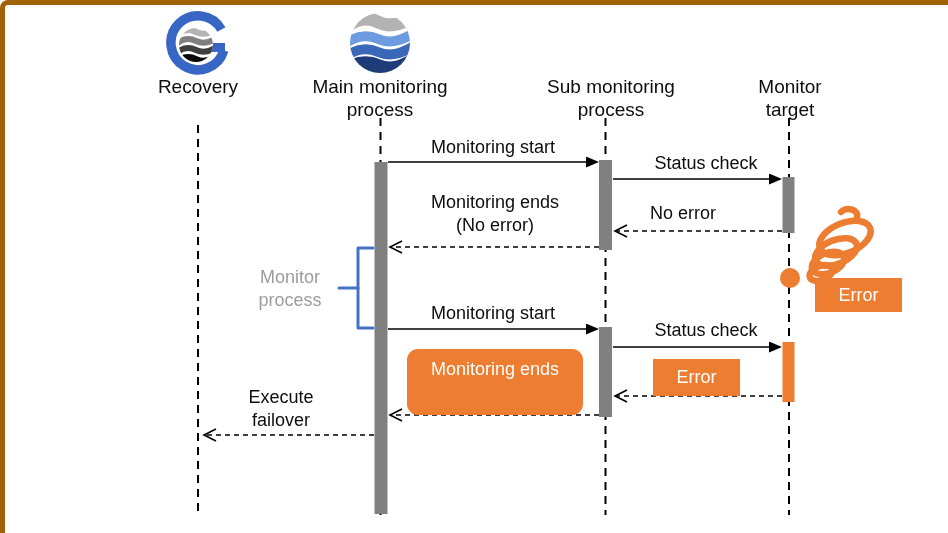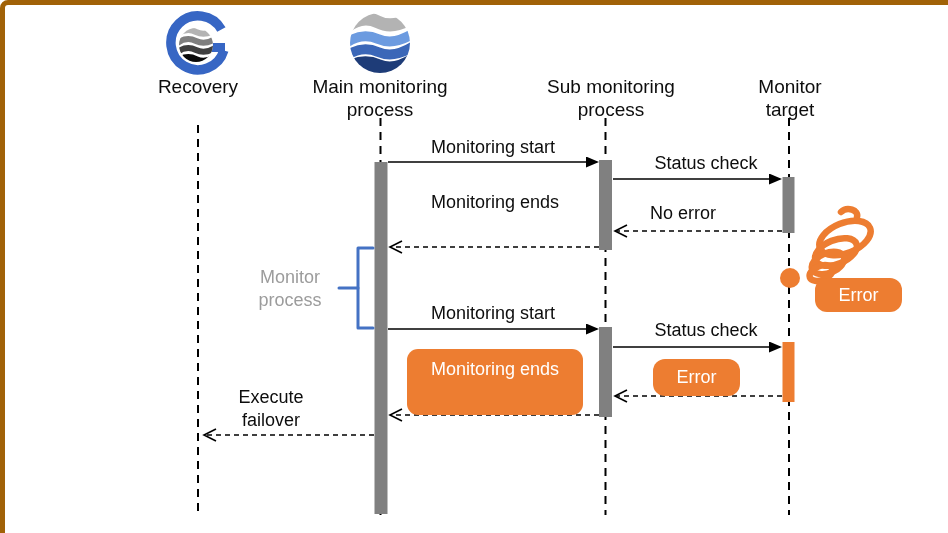--- a/index.html
+++ b/index.html
@@ -15,21 +15,21 @@
   .msg-label{
     position:absolute;transform:translateX(-50%);
     text-align:center;font-size:18px;line-height:23px;color:#0d0d0d;white-space:nowrap;
   }
   .interval-label{
     position:absolute;transform:translateX(-50%);
     text-align:center;font-size:18px;line-height:23px;color:#9c9c9c;white-space:nowrap;
   }
   .badge{
     position:absolute;background:#ED7D31;color:#fff;text-align:center;
-    border-radius:12px;font-size:18px;white-space:nowrap;
+    border-radius:0;font-size:18px;white-space:nowrap;
   }
   .badge.big{border-radius:11px;line-height:26px;padding-top:7px;}
   svg{position:absolute;left:0;top:0;}
   .icon{position:absolute;top:6px;width:64px;height:64px;}
 </style>
 </head>
 <body>
 
 <div class="stage">
 
@@ -125,24 +125,25 @@
       <ellipse cx="816" cy="268" rx="12" ry="7" transform="rotate(-22 816 268)"></ellipse>
     </g>
     <circle cx="785" cy="273" r="10" fill="#ED7D31"></circle>
   </svg>
 
   <div class="msg-label" style="left:488px;top:131px">Monitoring start</div>
   <div class="msg-label" style="left:701px;top:147px">Status check</div>
   <div class="msg-label" style="left:678px;top:197px">No error</div>
   <div class="msg-label" style="left:490px;top:186px">
     <div>Monitoring ends</div>
+    <div>(No error)</div>
   </div>
   <div class="msg-label" style="left:488px;top:297px">Monitoring start</div>
   <div class="msg-label" style="left:701px;top:314px">Status check</div>
-  <div class="msg-label" style="left:266px;top:381px">
+  <div class="msg-label" style="left:276px;top:381px">
     <div>Execute</div>
     <div>failover</div>
   </div>
 
   <div class="interval-label" style="left:285px;top:261px">
     <div>Monitor</div>
     <div>process</div>
   </div>
 
   <div class="badge" style="left:810px;top:273px;width:87px;height:34px;line-height:34px">Error</div>

